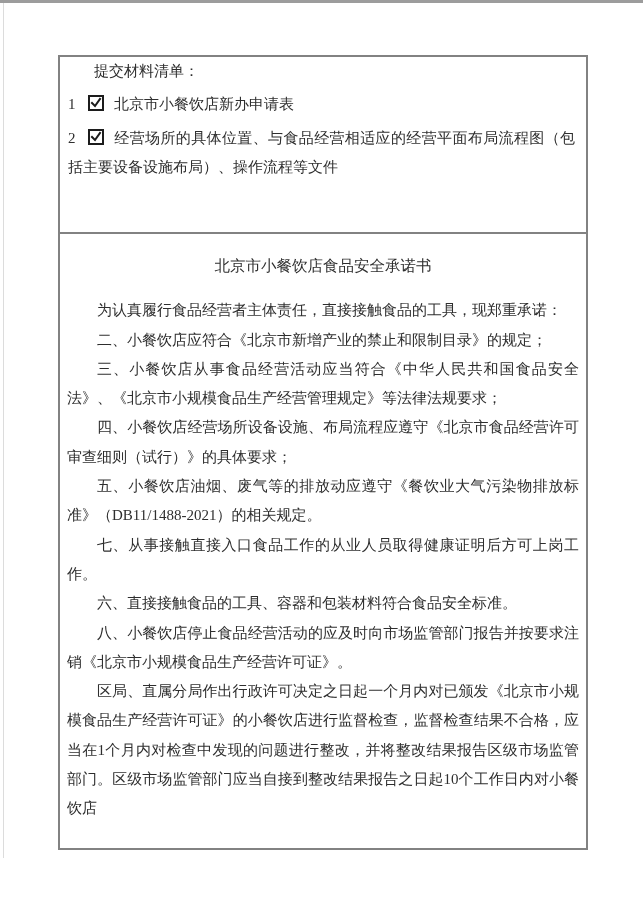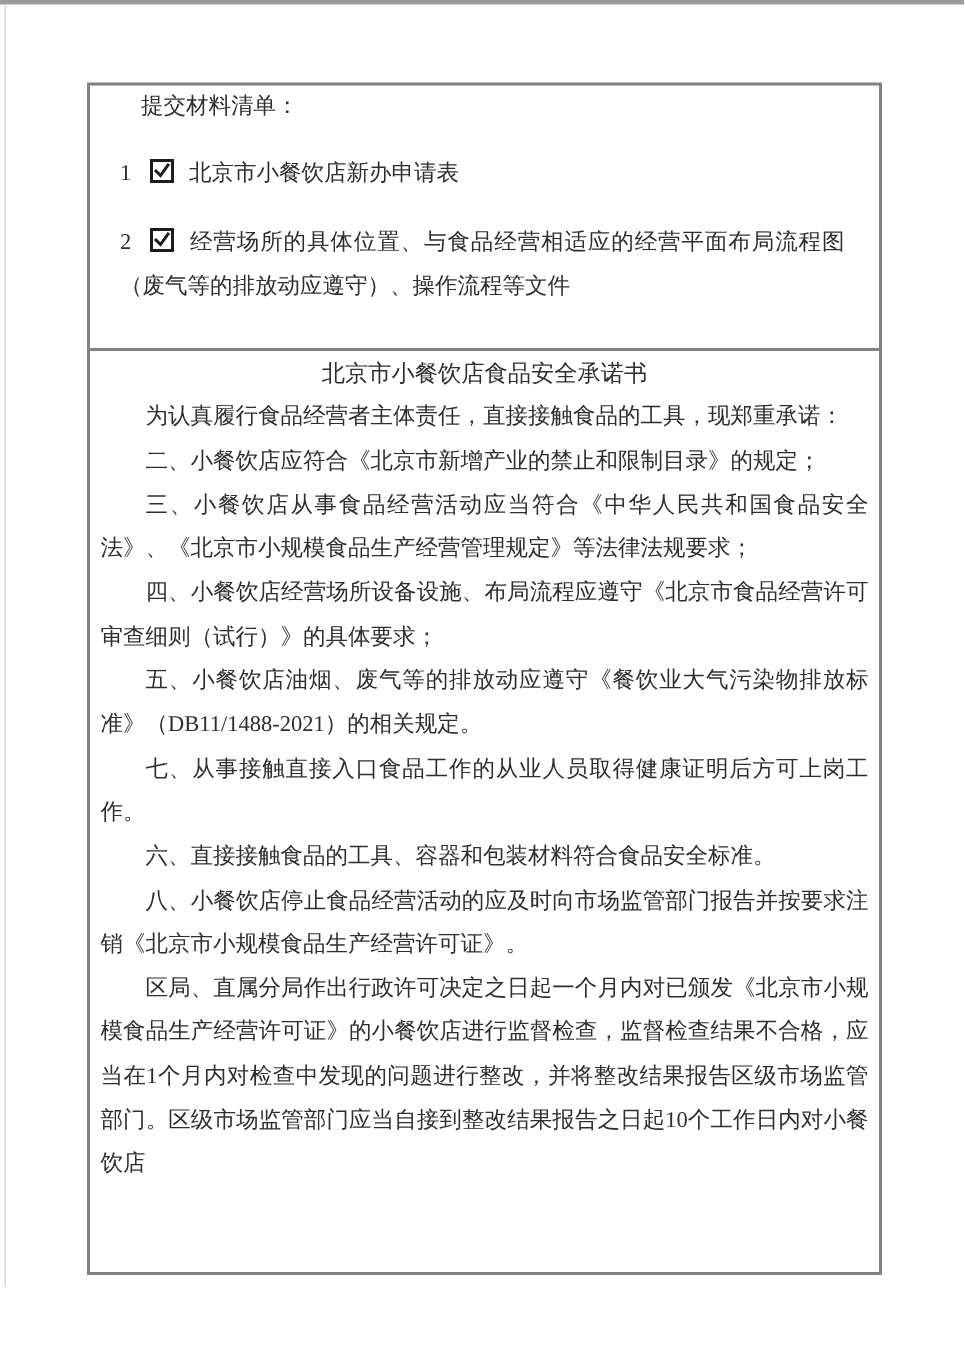--- a/index.html
+++ b/index.html
@@ -33,21 +33,21 @@
     padding: 0 7px 0 4px;
     overflow: hidden;
   }
   .list-heading {
     margin: 0;
     line-height: 29.3px;
     font-size: 15px;
     text-indent: 2em;
   }
   .check-item {
-    margin: 16px;
+    margin: 4px;
     line-height: 29.3px;
     font-size: 15px;
     text-align: justify;
   }
   .num { display: inline-block; min-width: 13px; }
   .checkbox {
     display: inline-block;
     width: 12px; height: 12px;
     border: 2px solid #1c1c1c;
     margin: 0 10px 0 7px;
@@ -57,21 +57,21 @@
     cursor: pointer;
   }
   .checkbox svg { position: absolute; left: 0; top: 0; width: 12px; height: 12px; }
   .commitment {
     box-sizing: border-box;
     height: 614px;
     padding: 1px 7px 0 7px;
     overflow: hidden;
   }
   .title {
-    margin: 0;
+    margin: 16px;
     font-size: 15.5px;
     font-weight: 400;
     text-align: center;
     line-height: 29.3px;
   }
   .para {
     margin: 0;
     font-size: 15px;
     line-height: 29.3px;
     text-indent: 2em;
@@ -92,21 +92,21 @@
 
       <p class="check-item">
         <span class="num">1</span><span class="checkbox"><svg viewBox="0 0 12 12">
               <path d="M2 6 L5 9 L10 2" fill="none" stroke="#1c1c1c" stroke-width="2" stroke-linecap="square"></path>
             </svg></span><span class="item-text">北京市小餐饮店新办申请表</span>
       </p>
 
       <p class="check-item">
         <span class="num">2</span><span class="checkbox"><svg viewBox="0 0 12 12">
               <path d="M2 6 L5 9 L10 2" fill="none" stroke="#1c1c1c" stroke-width="2" stroke-linecap="square"></path>
-            </svg></span><span class="item-text">经营场所的具体位置、与食品经营相适应的经营平面布局流程图（废气等的排放动应遵守）、操作流程等文件</span>
+            </svg></span><span class="item-text">经营场所的具体位置、与食品经营相适应的经营平面布局流程图（包括主要设备设施布局）、操作流程等文件</span>
       </p>
 
     </section>
 
     <section class="commitment">
       <h2 class="title">北京市小餐饮店食品安全承诺书</h2>
       <p class="para">为认真履行食品经营者主体责任，直接接触食品的工具，现郑重承诺：</p>
       <p class="para">二、小餐饮店应符合《北京市新增产业的禁止和限制目录》的规定；</p>
       <p class="para">三、小餐饮店从事食品经营活动应当符合《中华人民共和国食品安全法》、《北京市小规模食品生产经营管理规定》等法律法规要求；</p>
       <p class="para">四、小餐饮店经营场所设备设施、布局流程应遵守《北京市食品经营许可审查细则（试行）》的具体要求；</p>

